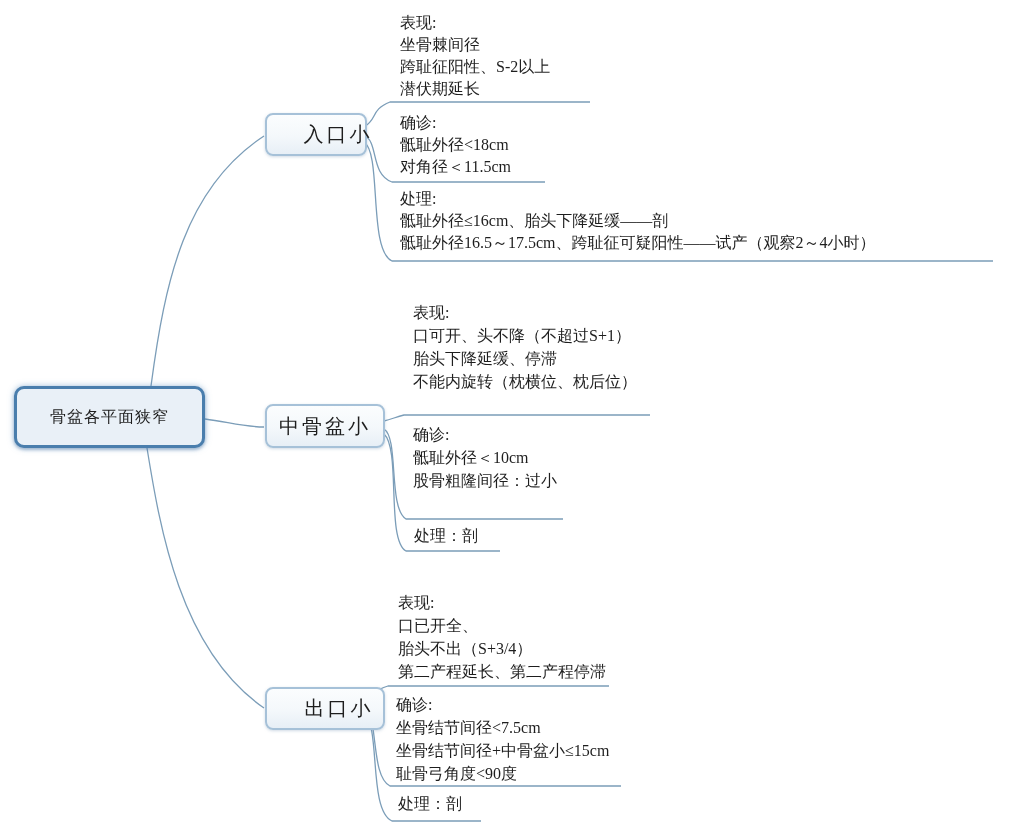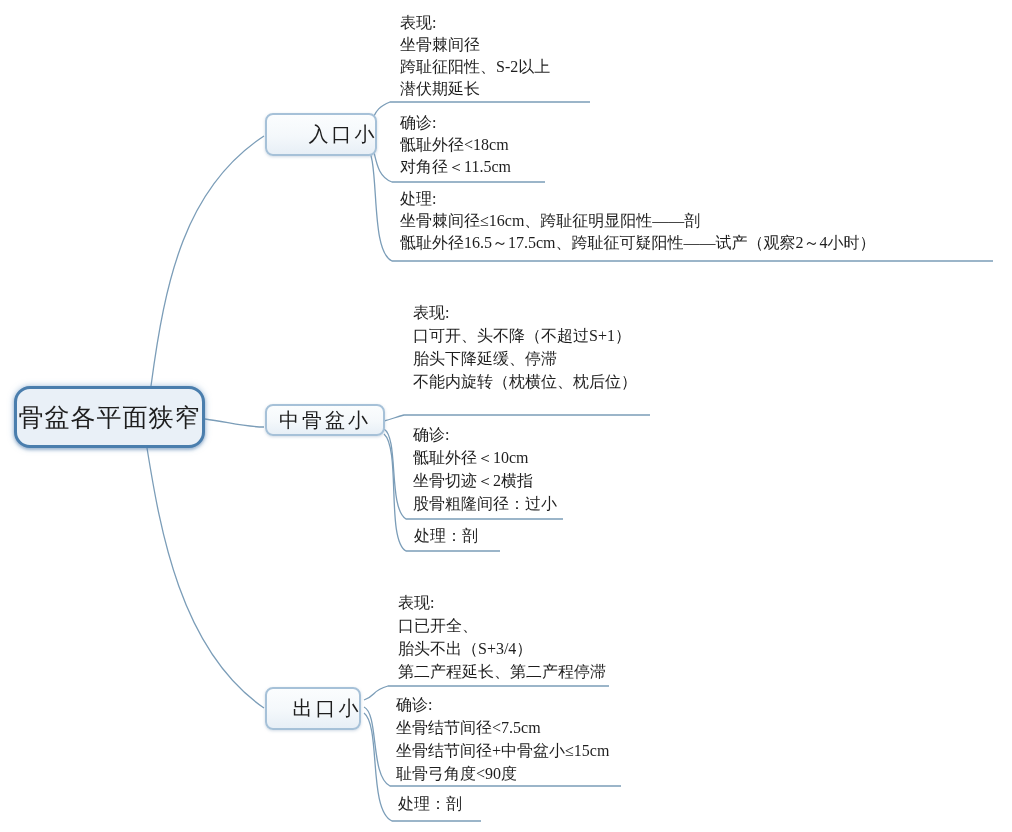--- a/index.html
+++ b/index.html
@@ -15,23 +15,23 @@
   body{font-family:"Liberation Serif","DejaVu Serif",serif;color:var(--text);}
   .canvas{position:relative;width:1012px;height:832px;background:#fff;overflow:hidden;}
   .canvas svg{position:absolute;left:0;top:0;pointer-events:none;}
   .canvas svg path{fill:none;stroke:var(--line);stroke-width:1.3;}
 
   .node{position:absolute;box-sizing:border-box;display:flex;align-items:center;justify-content:center;
         background:linear-gradient(180deg,#fbfdfe 0%,var(--node-fill) 55%,#e7eff6 100%);
         border:2px solid var(--node-border);border-radius:8px;
         box-shadow:0 1px 3px rgba(120,150,180,.35);
         font-size:20px;letter-spacing:3px;white-space:nowrap;cursor:default;}
-  .node.root{border:3px solid var(--root-border);border-radius:16px;background:var(--root-fill);
+  .node.root{border:3px solid var(--root-border);border-radius:10px;background:var(--root-fill);
         box-shadow:0 0 6px rgba(90,140,190,.55),0 2px 3px rgba(60,100,150,.35);
-        font-size:25px;letter-spacing:1px;}
+        font-size:16px;letter-spacing:1px;}
 
   .leaf-block{position:absolute;white-space:nowrap;font-size:16px;line-height:22px;cursor:default;}
   .lh23{line-height:23px;}
 </style>
 </head>
 <body>
 
 <div class="canvas">
 
   <svg width="1012" height="832" viewBox="0 0 1012 832">
@@ -50,57 +50,56 @@
 
     <path d="M364,700 C377,695 371,691 388,686 L609,686"></path>
     <path d="M364,707 C379,714 370,776 390,786 L621,786"></path>
     <path d="M364,713 C381,726 368,810 392,821 L481,821"></path>
   </svg>
 
   <div class="node root" style="left:14px;top:386px;width:191px;height:62px;">
     <span>骨盆各平面狭窄</span>
   </div>
 
-  <div class="node" style="left:265px;top:113px;width:112px;height:43px;padding-left:44px;">
+  <div class="node" style="left:265px;top:113px;width:102px;height:43px;padding-left:44px;">
     <span>入口小</span>
   </div>
-  <div class="node" style="left:265px;top:404px;width:120px;height:32px;">
+  <div class="node" style="left:265px;top:404px;width:120px;height:44px;">
     <span>中骨盆小</span>
   </div>
-  <div class="node" style="left:265px;top:687px;width:96px;height:43px;padding-left:28px;">
+  <div class="node" style="left:265px;top:687px;width:120px;height:43px;padding-left:28px;">
     <span>出口小</span>
   </div>
 
   <div class="leaf-block" style="left:400px;top:12px;">
     <div>表现:</div>
     <div>坐骨棘间径</div>
     <div>跨耻征阳性、S-2以上</div>
     <div>潜伏期延长</div>
   </div>
   <div class="leaf-block" style="left:400px;top:112px;">
     <div>确诊:</div>
     <div>骶耻外径&lt;18cm</div>
     <div>对角径＜11.5cm</div>
   </div>
   <div class="leaf-block" style="left:400px;top:188px;">
     <div>处理:</div>
-    <div>坐骨棘间径≤16cm、跨耻征明显阳性——剖</div>
+    <div>骶耻外径≤16cm、胎头下降延缓——剖</div>
     <div>骶耻外径16.5～17.5cm、跨耻征可疑阳性——试产（观察2～4小时）</div>
   </div>
 
   <div class="leaf-block lh23" style="left:413px;top:301px;">
     <div>表现:</div>
     <div>口可开、头不降（不超过S+1）</div>
     <div>胎头下降延缓、停滞</div>
     <div>不能内旋转（枕横位、枕后位）</div>
   </div>
   <div class="leaf-block lh23" style="left:413px;top:423px;">
     <div>确诊:</div>
     <div>骶耻外径＜10cm</div>
-    <div>坐骨切迹＜2横指</div>
     <div>股骨粗隆间径：过小</div>
   </div>
   <div class="leaf-block lh23" style="left:414px;top:524px;">
     <div>处理：剖</div>
   </div>
 
   <div class="leaf-block lh23" style="left:398px;top:591px;">
     <div>表现:</div>
     <div>口已开全、</div>
     <div>胎头不出（S+3/4）</div>

